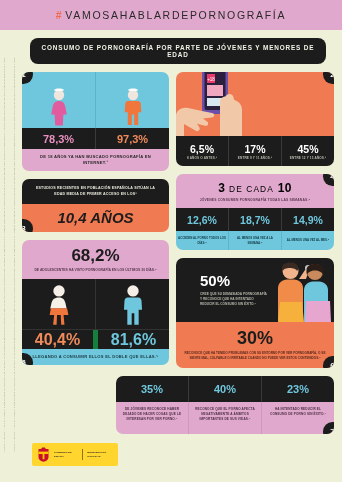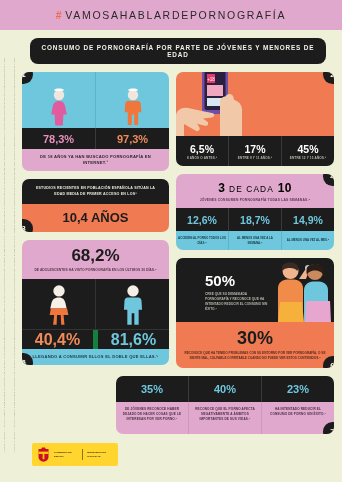--- a/index.html
+++ b/index.html
@@ -89,21 +89,21 @@
   .s2-bot { background: #1c1c1c; display: flex; height: 30px; }
   .s2-cell { flex: 1; display: flex; flex-direction: column; align-items: center; justify-content: center; gap: 1px; }
   .s2-cell + .s2-cell { border-left: 1px solid #3a3a3a; }
   .s2-cell .v { font-size: 10.5px; font-weight: 700; color: #fff; }
   .s2-cell .l { font-size: 3.1px; font-weight: 700; color: #b9b9ae; letter-spacing: 0.15px; }
 
   
   .s3-top { background: #1c1c1c; padding: 7px 12px 6px 12px; }
   .s3-top .t { font-size: 3.6px; font-weight: 700; color: #e9e9dd; line-height: 1.6; text-align: center; letter-spacing: 0.2px; }
   .s3-bot { background: #f07a52; height: 28px; display: flex; align-items: center; justify-content: center; }
-  .s3-bot .v { font-size: 13px; font-weight: 700; color: #1c1c1c; }
+  .s3-bot .v { font-size: 15px; font-weight: 700; color: #1c1c1c; font-style: italic; }
 
   
   .s4-top { background: #e0a8cd; padding: 7px 6px 6px; text-align: center; }
   .s4-head { font-size: 12px; color: #000000; letter-spacing: 0.4px; }
   .s4-head b { font-weight: 700; }
   .s4-head .sm { font-size: 8.4px; letter-spacing: 1.1px; }
   .s4-sub { font-size: 3.3px; font-weight: 700; color: #5b3a50; margin-top: 3px; letter-spacing: 0.2px; }
   .s4-vals { background: #1c1c1c; display: flex; height: 23px; }
   .s4-val { flex: 1; display: flex; align-items: center; justify-content: center;
             font-size: 10.5px; font-weight: 700; color: #6fc7dd; }
@@ -121,21 +121,21 @@
   .s5-figs { background: #1c1c1c; display: flex; height: 50px; }
   .s5-fig { flex: 1; display: flex; align-items: flex-end; justify-content: center; padding-bottom: 3px; }
   .s5-fig + .s5-fig { border-left: 1px solid #333; }
   .s5-vals { background: #1c1c1c; display: flex; height: 20px; border-top: 1px solid #333; }
   .s5-val { flex: 1; display: flex; align-items: center; justify-content: center;
             font-size: 16px; font-weight: 700; }
   .s5-val + .s5-val { border-left: 5px solid #15803d; }
 
   
   .s6-top { background: #1c1c1c; height: 64px; display: flex; position: relative; }
-  .s6-txt { width: 92px; padding: 14px 0 0 9px; margin-left: 20px; }
+  .s6-txt { width: 92px; padding: 14px 0 0 24px; }
   .s6-txt .v { font-size: 15px; font-weight: 700; color: #fff; }
   .s6-txt .l { font-size: 3.2px; font-weight: 700; color: #b5b5aa; line-height: 1.6; margin-top: 3px; }
   .s6-art { flex: 1; position: relative; }
   .s6-bot { background: #f07a52; padding: 6px 8px 7px; text-align: center; }
   .s6-bot .v { font-size: 18px; font-weight: 700; color: #1c1c1c; }
   .s6-bot .l { font-size: 3.1px; font-weight: 700; color: #5c2b1c; line-height: 1.6; margin-top: 2px; }
 
   
   .s7 { margin-top: 8px; margin-left: 94px; width: 218px; border-radius: 7px;
         overflow: hidden; position: relative; }

